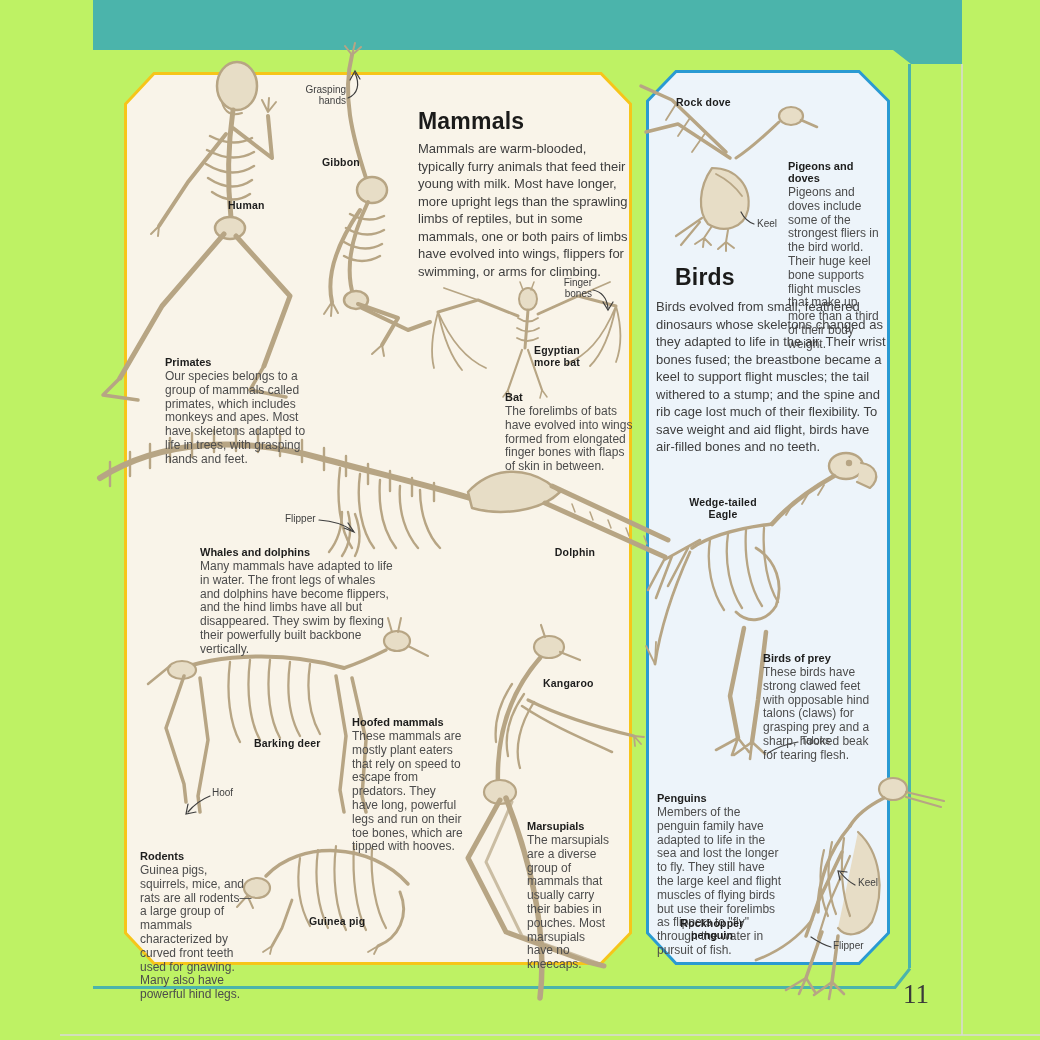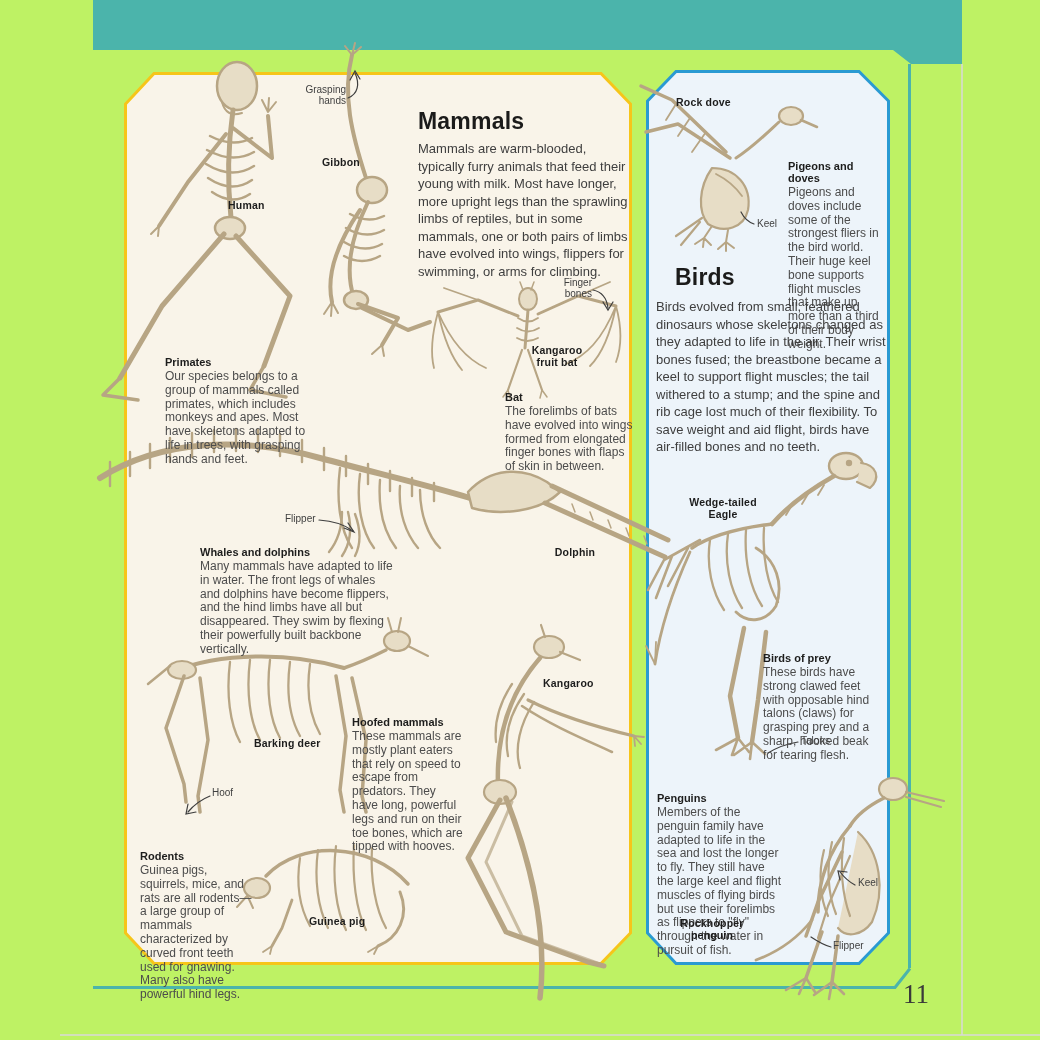--- a/index.html
+++ b/index.html
@@ -211,21 +211,21 @@
   </svg>
 
   <div class="abs annot right" style="left:296px;top:84px;width:50px;">Grasping hands</div>
   <div class="abs species" style="left:322px;top:156px;">Gibbon</div>
   <div class="abs species" style="left:228px;top:199px;">Human</div>
 
   <div class="abs h1" style="left:418px;top:108px;">Mammals</div>
   <div class="abs intro" style="left:418px;top:140px;width:212px;">Mammals are warm-blooded, typically furry animals that feed their young with milk. Most have longer, more upright legs than the sprawling limbs of reptiles, but in some mammals, one or both pairs of limbs have evolved into wings, flippers for swimming, or arms for climbing.</div>
 
   <div class="abs annot right" style="left:552px;top:277px;width:40px;">Finger bones</div>
-  <div class="abs species center" style="left:522px;top:344px;width:70px;">Kangaroo fruit bat</div>
+  <div class="abs species center" style="left:522px;top:344px;width:70px;">Egyptian more bat</div>
 
   <div class="abs" style="left:505px;top:391px;width:128px;">
     <h3 class="subhead">Bat</h3>
     <p class="body">The forelimbs of bats have evolved into wings formed from elongated finger bones with flaps of skin in between.</p>
   </div>
 
   <div class="abs" style="left:165px;top:356px;width:152px;">
     <h3 class="subhead">Primates</h3>
     <p class="body">Our species belongs to a group of mammals called primates, which includes monkeys and apes. Most have skeletons adapted to life in trees, with grasping hands and feet.</p>
   </div>
@@ -248,20 +248,24 @@
 
   <div class="abs annot" style="left:212px;top:787px;">Hoof</div>
 
   <div class="abs" style="left:140px;top:850px;width:112px;">
     <h3 class="subhead">Rodents</h3>
     <p class="body">Guinea pigs, squirrels, mice, and rats are all rodents—a large group of mammals characterized by curved front teeth used for gnawing. Many also have powerful hind legs.</p>
   </div>
 
   <div class="abs species" style="left:283px;top:915px;padding-left:26px;">Guinea pig</div>
 
+  <div class="abs" style="left:527px;top:820px;width:84px;">
+    <h3 class="subhead">Marsupials</h3>
+    <p class="body">The marsupials are a diverse group of mammals that usually carry their babies in pouches. Most marsupials have no kneecaps.</p>
+  </div>
 
   <div class="abs species" style="left:676px;top:96px;">Rock dove</div>
 
   <div class="abs" style="left:788px;top:160px;width:94px;">
     <h3 class="subhead">Pigeons and doves</h3>
     <p class="body">Pigeons and doves include some of the strongest fliers in the bird world. Their huge keel bone supports flight muscles that make up more than a third of their body weight.</p>
   </div>
 
   <div class="abs annot" style="left:757px;top:218px;">Keel</div>
 

